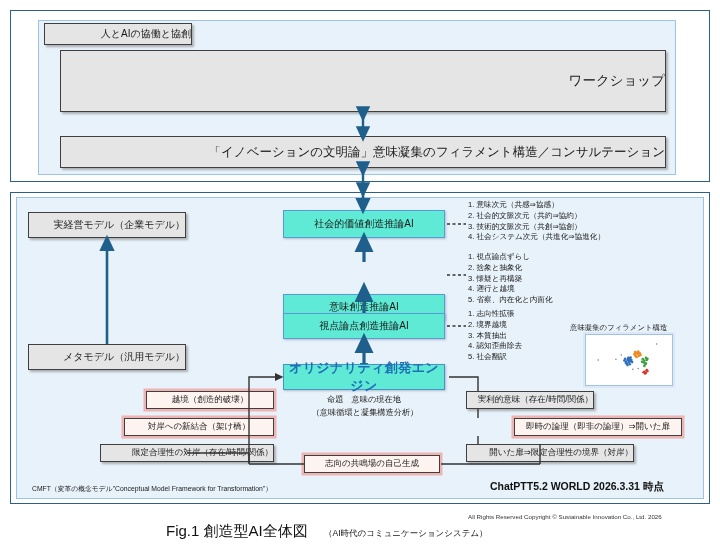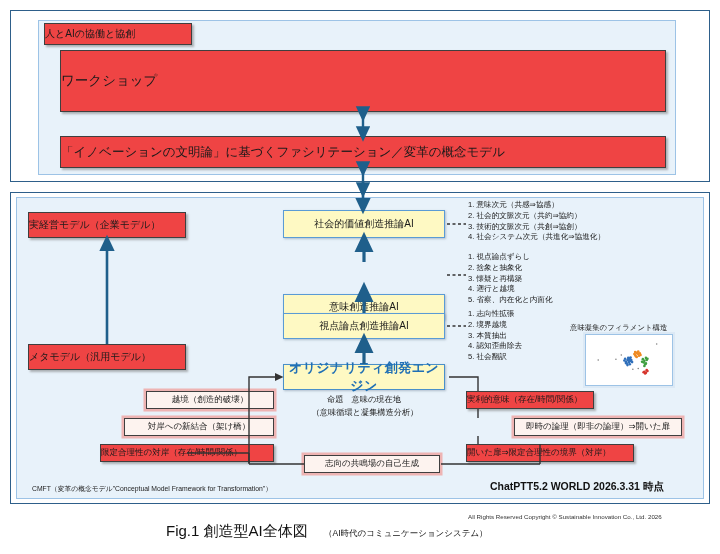--- a/index.html
+++ b/index.html
@@ -8,30 +8,30 @@
     background:#ffffff;
     font-family:"Liberation Sans","DejaVu Sans",sans-serif;
     color:#1a1a1a;
     overflow:hidden;
   }
   #root{position:relative;width:720px;height:554px;}
 
   
   .wbox{
     position:absolute;
-    background:#ef4444;
+    background:#e5e5e5;
     border:1.4px solid #3f3f3f;
     box-shadow:2px 2px 2px rgba(120,120,120,.55);
-    display:flex;align-items:center;justify-content:flex-start;
+    display:flex;align-items:center;justify-content:flex-end;
     text-align:center;
     box-sizing:border-box;
   }
   .bbox{           
     position:absolute;
-    background:#fef9c3;
+    background:#5eead4;
     border:1.2px solid #5a9bd5;
     box-shadow:1px 1px 2px rgba(120,140,160,.5);
     display:flex;align-items:center;justify-content:center;
     text-align:center;
     box-sizing:border-box;
   }
   .rbox{           
     position:absolute;
     background:#fdf3ef;
     border:1.3px solid #3f3f3f;
@@ -95,21 +95,21 @@
 
   <div class="wbox t-md" style="left:44px;top:23px;width:148px;height:22px;">
     <span>人とAIの協働と協創</span>
   </div>
 
   <div class="wbox t-xl" style="left:60px;top:50px;width:606px;height:62px;">
     <span>ワークショップ</span>
   </div>
 
   <div class="wbox t-lg" style="left:60px;top:136px;width:606px;height:32px;">
-    <span>「イノベーションの文明論」に基づくファシリテーション／変革の概念モデル</span>
+    <span>「イノベーションの文明論」意味凝集のフィラメント構造／コンサルテーション</span>
   </div>
 
   <div class="frame-outer" style="left:10px;top:192px;width:700px;height:312px;border-color:#2e5f8a;"></div>
   <div class="frame-outer frame-fill" style="left:16px;top:197px;width:688px;height:302px;border-color:#9dc3e6;background:#e8f2fa;"></div>
 
   <div class="wbox t-md" style="left:28px;top:212px;width:158px;height:26px;">
     <span>実経営モデル（企業モデル）</span>
   </div>
   <div class="wbox t-md" style="left:28px;top:344px;width:158px;height:26px;">
     <span>メタモデル（汎用モデル）</span>

